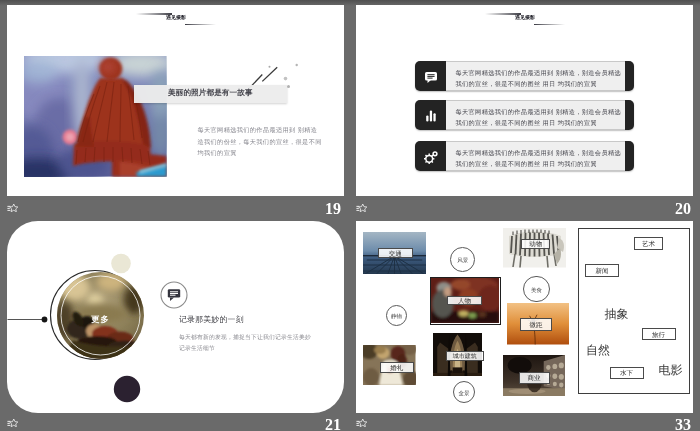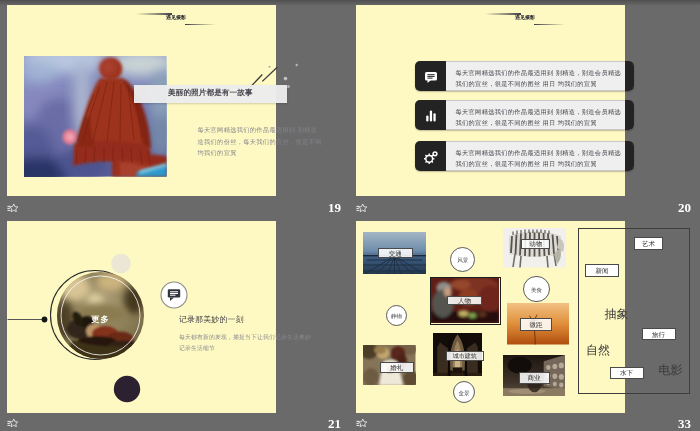--- a/index.html
+++ b/index.html
@@ -1,26 +1,26 @@
 <!DOCTYPE html>
 <html><head>
 <meta charset="utf-8">
 <style>
 * { margin:0; padding:0; box-sizing:border-box; }
 html,body { width:700px; height:431px; overflow:hidden; }
 body { position:relative; background:#6a6a6a; font-family:"Liberation Sans", sans-serif; }
 .topshadow { position:absolute; left:0; top:0; width:700px; height:6px;
   background:linear-gradient(#4f4f4f,#6a6a6a); }
-.slide { position:absolute; background:#fef9c3; width:269px; height:191px; }
+.slide { position:absolute; background:#ffffff; width:337px; height:191px; }
 #s1 { left:7px; top:5px; }
 #s2 { left:356px; top:5px; }
-#s3 { left:7px; top:221px; height:192px; }
+#s3 { left:7px; top:221px; height:192px;border-radius:31px; }
 #s4 { left:356px; top:221px; height:192px; }
 .pnum { position:absolute; color:#ffffff; font-family:"Liberation Serif", serif;
-  font-weight:bold; font-size:13px;margin-left:32px; }
+  font-weight:bold; font-size:16px;margin-left:32px; }
 .logo { position:absolute; width:10.5px; height:8.2px; }
 .abs { position:absolute; }
 .hline1 { position:absolute; height:1.6px; background:linear-gradient(90deg, rgba(90,90,90,0), #3c3c44); }
 .hline2 { position:absolute; height:1.3px; background:linear-gradient(90deg, #3c3c44, rgba(90,90,90,0)); }
 .htxt { position:absolute; font-size:5px; color:#2c2c34; font-weight:bold; letter-spacing:0px; white-space:nowrap; }
 
 .row { position:absolute; left:58.5px; width:219px; height:30px; border-radius:5px;
   background:#efefef; border:1px solid #c8c8c8; box-shadow:0 1px 1.5px rgba(0,0,0,0.25); }
 .row .lblk { position:absolute; left:-1px; top:-1px; width:31.5px; height:30px;
   background:#232323; border-radius:5px 0 0 5px; }

